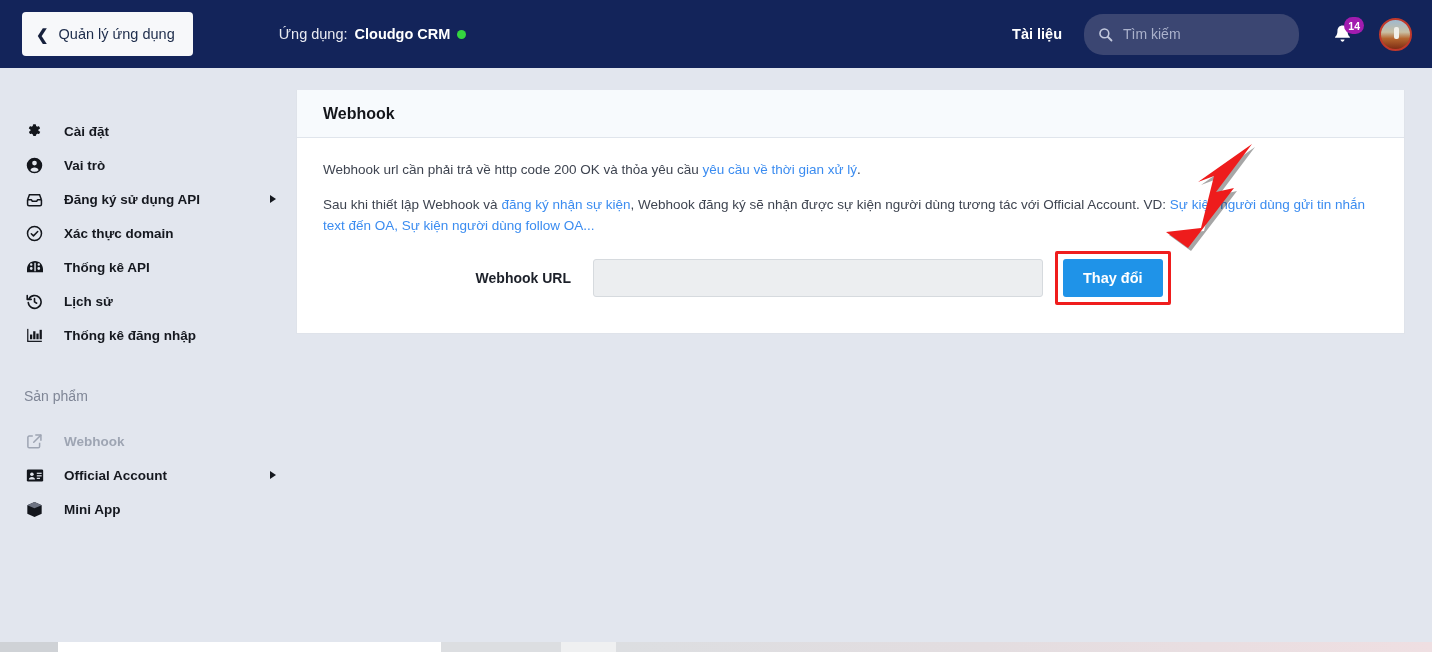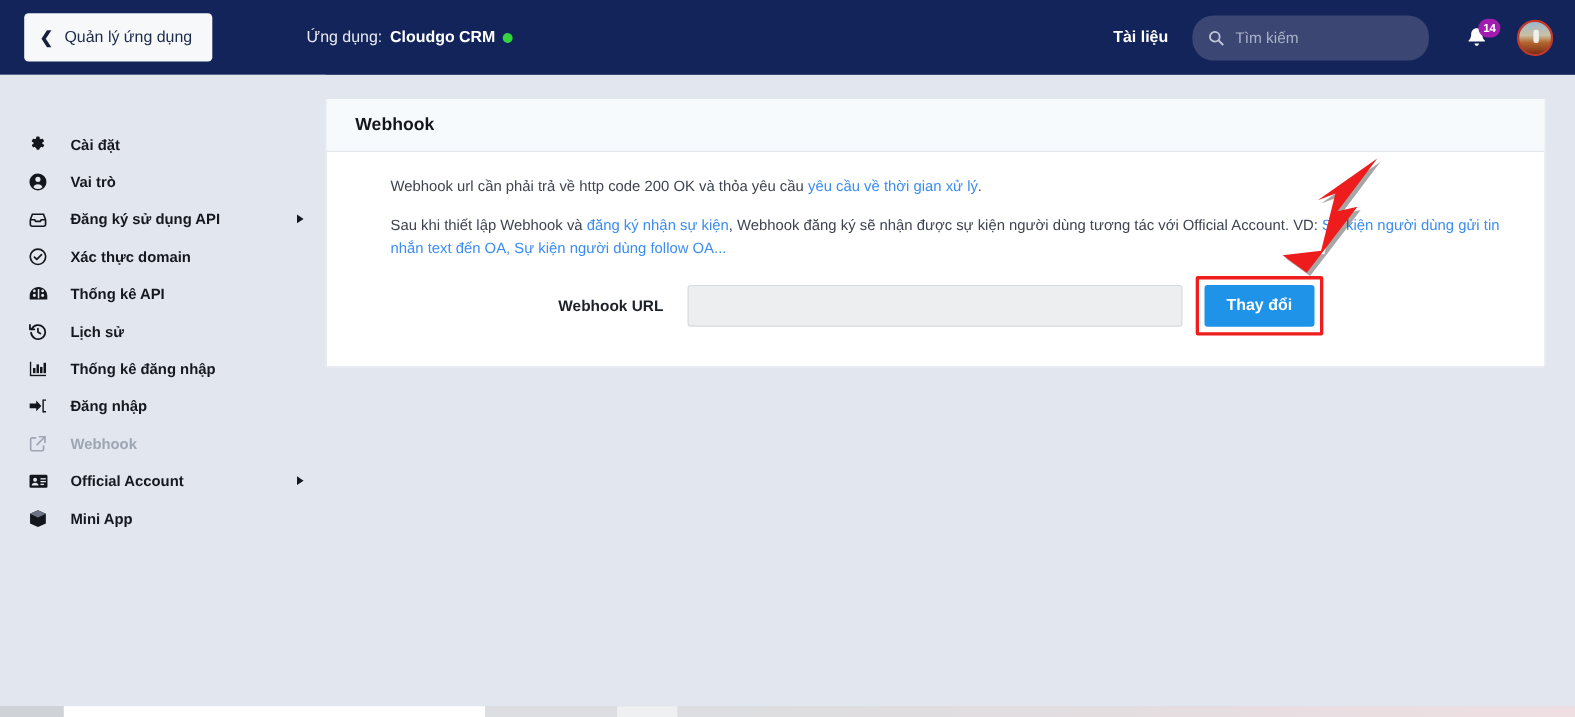--- a/index.html
+++ b/index.html
@@ -143,21 +143,21 @@
     border-top: none;
   }
   .card-header {
     background: #f7fafd;
     border-bottom: 1px solid #e0e5ec;
     height: 48px;
     display: flex; align-items: center;
     padding-left: 26px;
   }
   .card-title { font-size: 16px; font-weight: bold; color: #14161b; }
-  .card-body { padding: 22px 26px 36px 26px; margin-left: 32px; }
+  .card-body { padding: 22px 26px 36px 26px; }
 
   .para {
     font-size: 13.5px; color: #3e4450; line-height: 1.55;
     margin-bottom: 14px;
   }
   .para:last-of-type { margin-bottom: 0; }
   .lnk { color: #3b8cf0; cursor: pointer; }
 
   .form-row {
     display: flex; align-items: center;
@@ -324,31 +324,22 @@
           <rect x="4.2" y="8" width="2.4" height="5"></rect>
           <rect x="7.6" y="4.5" width="2.4" height="8.5"></rect>
           <rect x="11" y="7" width="2.4" height="6"></rect>
           <rect x="14.4" y="3" width="2.4" height="10"></rect>
           <rect x="1.2" y="14.6" width="15.6" height="1.3"></rect>
         </svg>
       </span>
       <span class="nav-label">Thống kê đăng nhập</span>
     </div>
 
-
-    <div class="nav-item">
-      <span class="nav-icon">
-        <svg width="17" height="16" viewBox="0 0 18 17" fill="currentColor">
-          <path d="M1 6.2h6.3V3.4l5 5.1-5 5.1v-2.8H1z"></path>
-          <path d="M13.3 2.2h1.4v12.6h-1.4z"></path>
-          <path d="M14.2 2.2h2.6v1.3h-2.6zM14.2 13.5h2.6v1.3h-2.6z"></path>
-        </svg>
-      </span>
-      <span class="nav-label">Đăng nhập</span>
-    </div>
+    <div class="section-title">Sản phẩm</div>
+
 
     <div class="nav-item disabled">
       <span class="nav-icon">
         <svg width="17" height="17" viewBox="0 0 18 18" fill="none" stroke="currentColor" stroke-width="1.6">
           <path d="M7.2 3.2H3.4a1.4 1.4 0 0 0-1.4 1.4v9.6a1.4 1.4 0 0 0 1.4 1.4h9.6a1.4 1.4 0 0 0 1.4-1.4v-3.8"></path>
           <path d="M10.4 2.2h5.4v5.4" stroke-linecap="round" stroke-linejoin="round"></path>
           <path d="M15.6 2.4 8.2 9.8" stroke-linecap="round"></path>
         </svg>
       </span>
       <span class="nav-label">Webhook</span>

